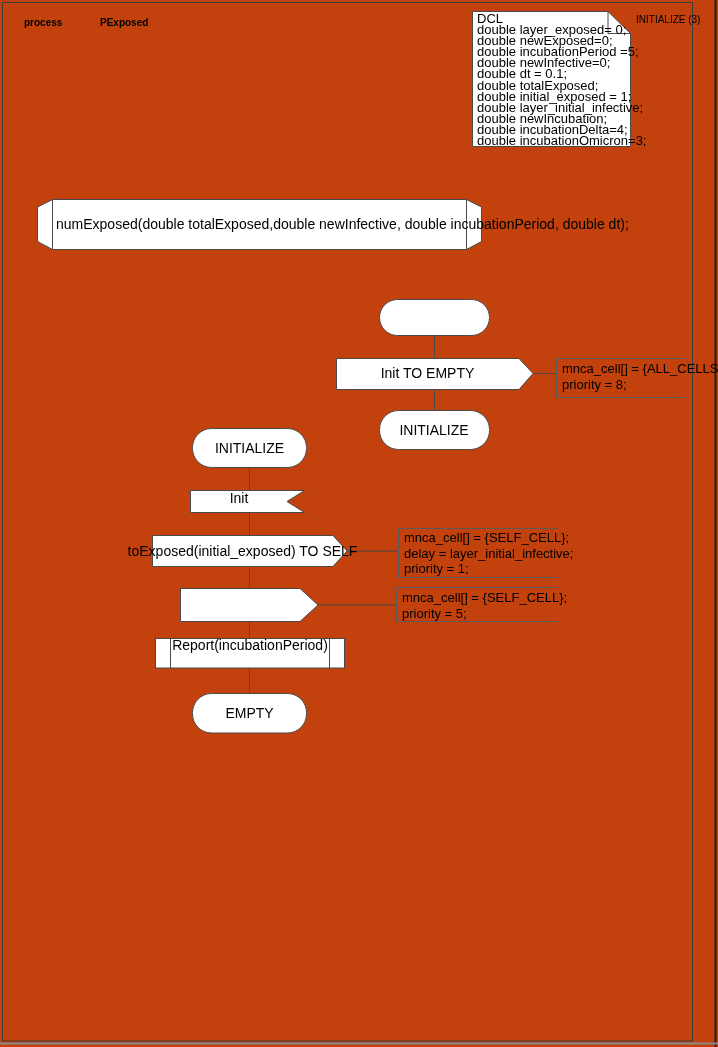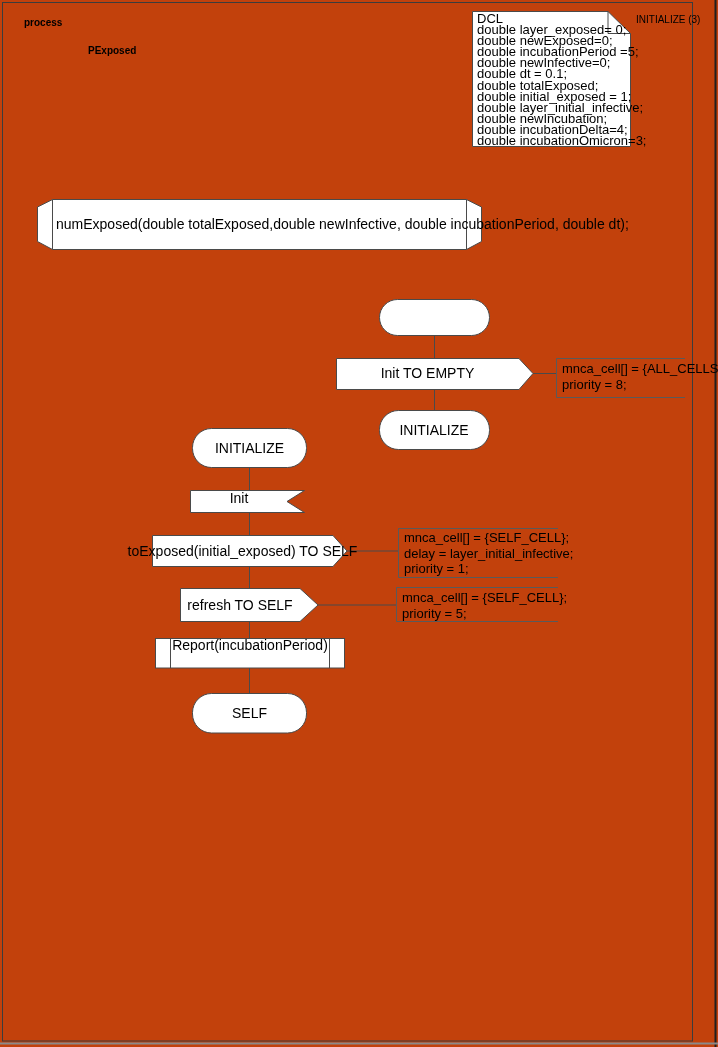--- a/index.html
+++ b/index.html
@@ -62,21 +62,21 @@
       <rect x="155.5" y="638.5" width="189" height="29.5" fill="#ffffff"></rect>
       <line x1="170.5" y1="638.5" x2="170.5" y2="668"></line>
       <line x1="329.5" y1="638.5" x2="329.5" y2="668"></line>
       <line x1="249.5" y1="668" x2="249.5" y2="693"></line>
 
       <rect x="192.5" y="693.5" width="114" height="39.5" rx="19" fill="#ffffff"></rect>
     </g>
   </svg>
 
   <div class="lbl bold" style="left:24px;top:17px;">process</div>
-  <div class="lbl bold" style="left:88px;top:17px;margin-top:28px;">PExposed</div>
+  <div class="lbl bold" style="left:100px;top:17px;">PExposed</div>
   <div class="lbl" style="left:636px;top:14px;font-size:10px;text-align:center;">INITIALIZE (3)</div>
 
   <div class="lbl multi dcl" style="left:477px;top:13px;width:150px;">DCL
 double layer_exposed= 0;
 double newExposed=0;
 double incubationPeriod =5;
 double newInfective=0;
 double dt = 0.1;
 double totalExposed;
 double initial_exposed = 1;
@@ -91,19 +91,18 @@
   <div class="lbl multi cmt" style="left:562px;top:361px;width:125px;">mnca_cell[] = {ALL_CELLS};
 priority = 8;</div>
   <div class="lbl center" style="left:379px;top:410px;width:110px;height:40px;">INITIALIZE</div>
 
   <div class="lbl center" style="left:192px;top:428px;width:115px;height:40px;">INITIALIZE</div>
   <div class="lbl center" style="left:190px;top:490px;width:98px;height:17px;">Init</div>
   <div class="lbl center" style="left:152px;top:535px;width:181px;height:32px;">toExposed(initial_exposed) TO SELF</div>
   <div class="lbl multi cmt" style="left:404px;top:530px;width:152px;">mnca_cell[] = {SELF_CELL};
 delay = layer_initial_infective;
 priority = 1;</div>
-  <div class="lbl center" style="left:180px;top:588px;width:120px;height:34px;">refresh TO SELF</div>
   <div class="lbl multi cmt" style="left:402px;top:590px;width:152px;">mnca_cell[] = {SELF_CELL};
 priority = 5;</div>
   <div class="lbl center" style="left:170px;top:638px;width:160px;height:15px;">Report(incubationPeriod)</div>
-  <div class="lbl center" style="left:192px;top:693px;width:115px;height:40px;">SELF</div>
+  <div class="lbl center" style="left:192px;top:693px;width:115px;height:40px;">EMPTY</div>
 
 </div>
 
 </body></html>

